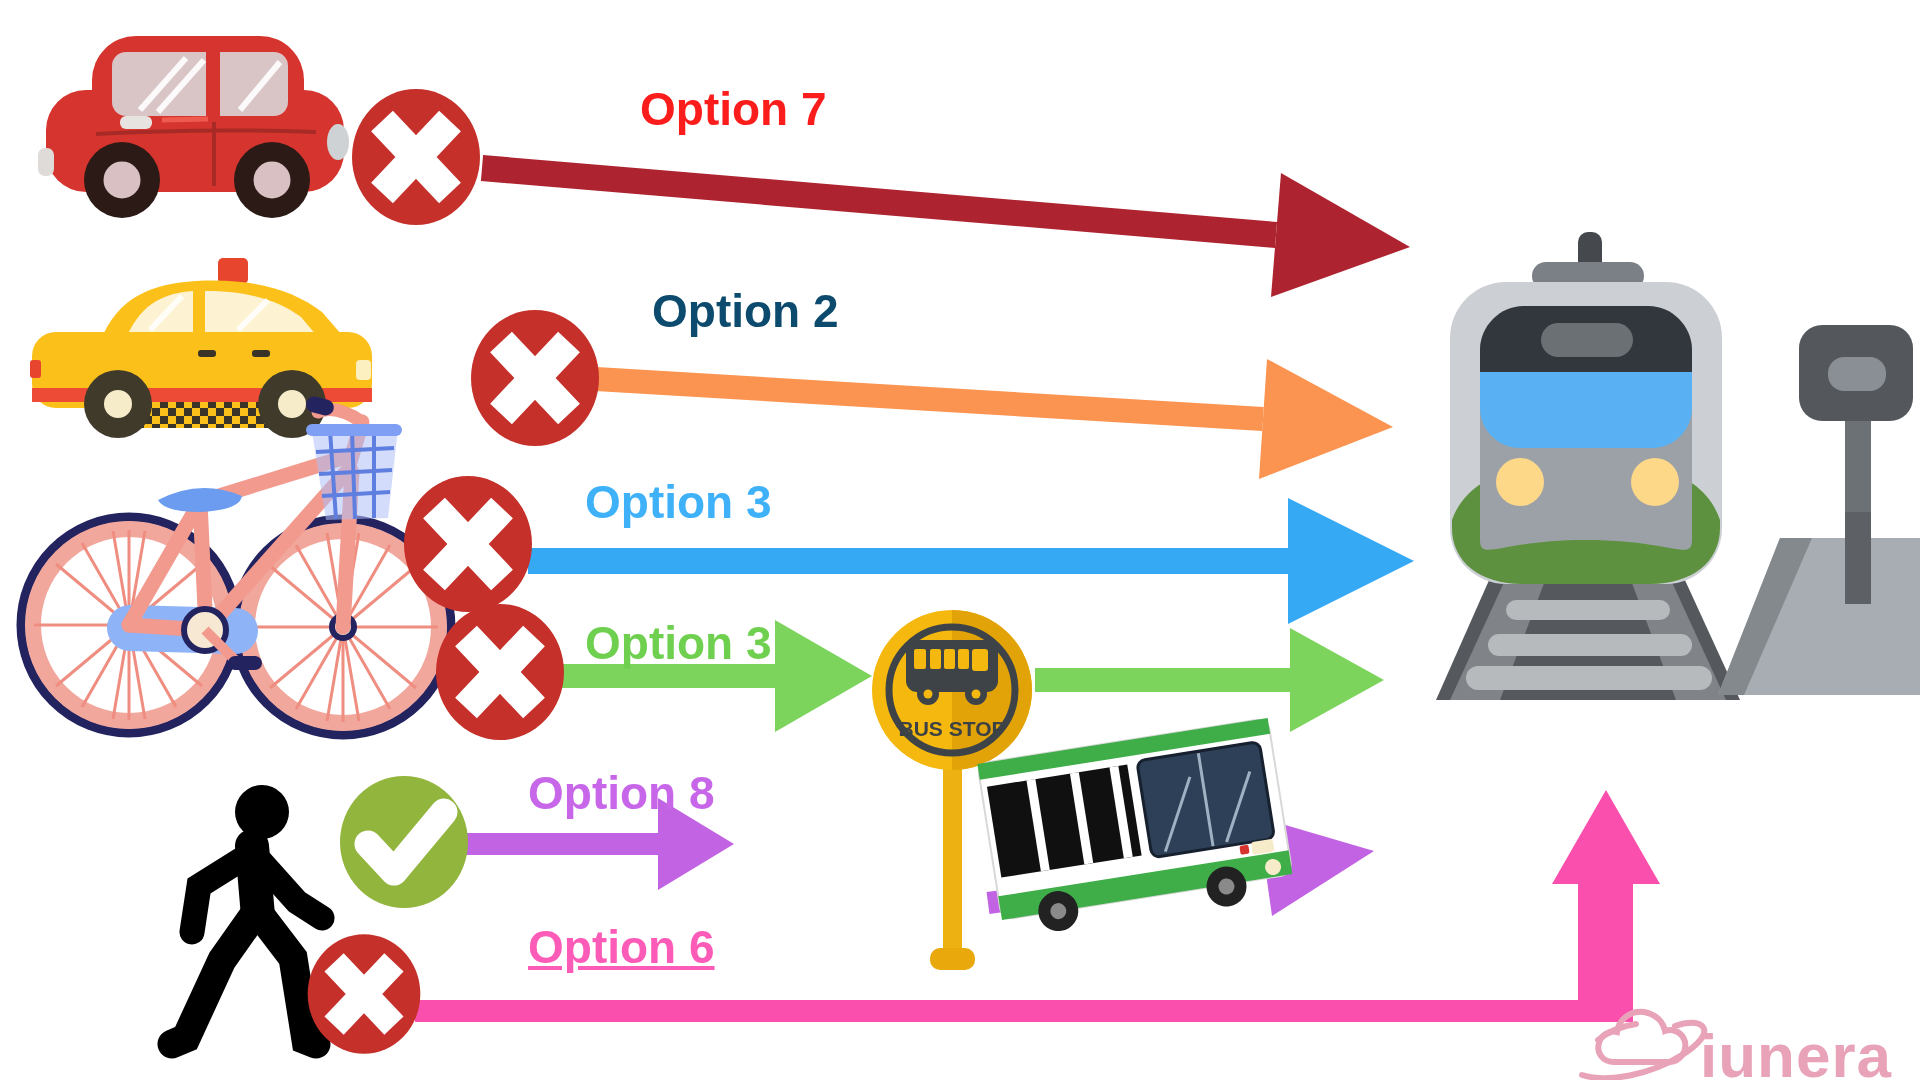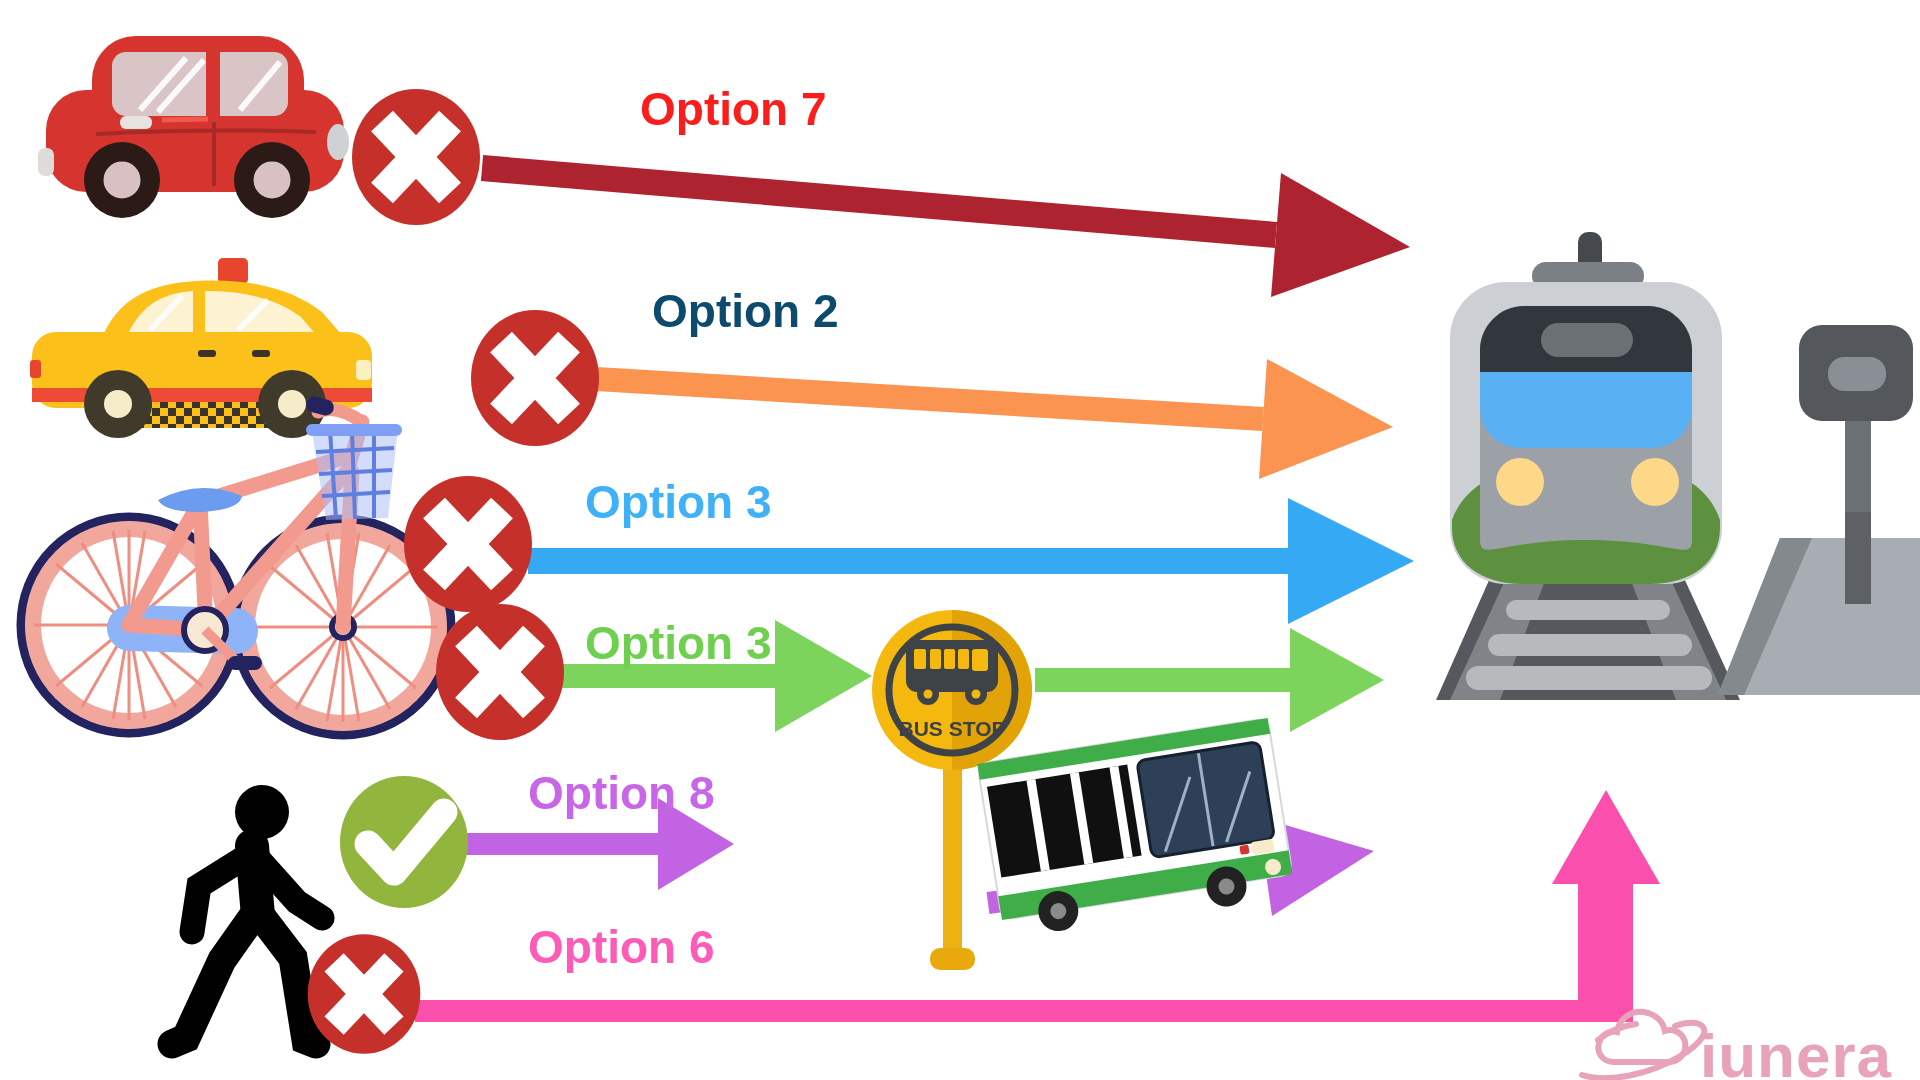--- a/index.html
+++ b/index.html
@@ -5,21 +5,21 @@
   html,body{margin:0;padding:0;background:#fff;width:1920px;height:1080px;overflow:hidden;
             font-family:"Liberation Sans","DejaVu Sans",sans-serif;}
   #stage{position:relative;width:1920px;height:1080px;background:#ffffff;}
   #scene{position:absolute;left:0;top:0;}
   .opt-label{position:absolute;font-weight:bold;font-size:46px;letter-spacing:0px;white-space:nowrap;}
   #lbl-1{left:640px;top:82px;color:#fb1c1c;}
   #lbl-2{left:652px;top:284px;color:#0c4a6e;}
   #lbl-4{left:585px;top:475px;color:#3eb1f8;}
   #lbl-3{left:585px;top:616px;color:#6fd04f;text-align:center;}
   #lbl-5{left:528px;top:766px;color:#c766e8;}
-  #lbl-6{left:528px;top:920px;color:#fc5cb8;}
+  #lbl-6{left:528px;top:920px;color:#fc5cb8;text-decoration:underline;}
   #brand{position:absolute;left:1700px;top:1020px;width:225px;overflow:hidden;
          font-weight:bold;font-size:62px;color:#e9a3b8;letter-spacing:1px;}
 </style>
 </head>
 <body>
 
 <div id="stage">
 
 <svg id="scene" width="1920" height="1080" viewBox="0 0 1920 1080">
   <defs>

